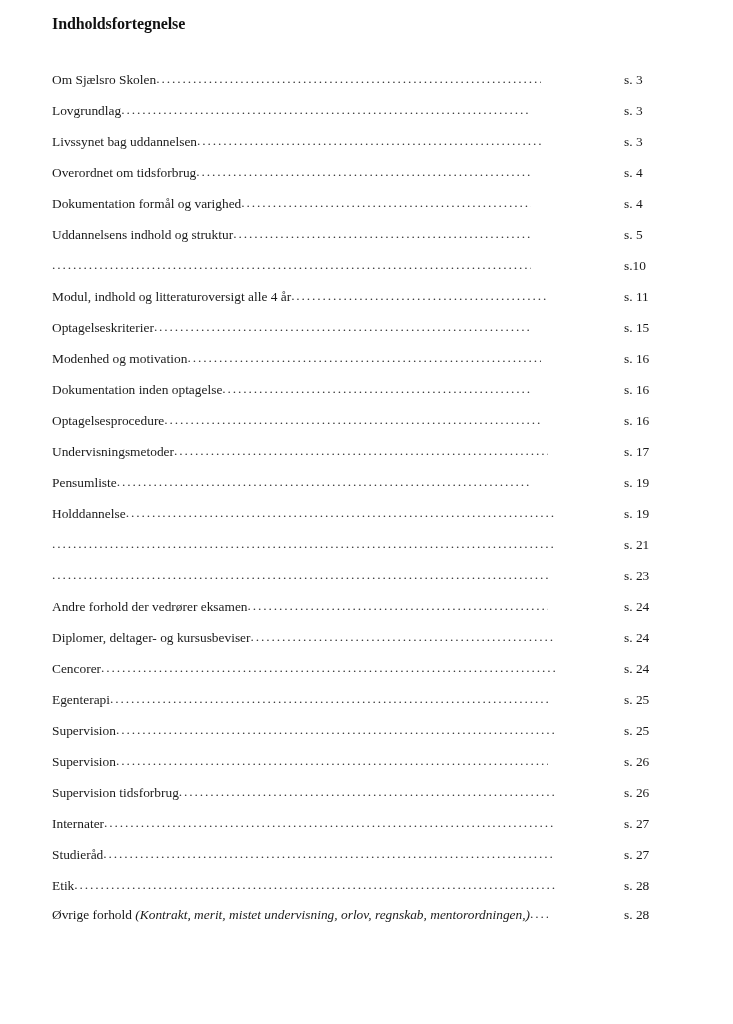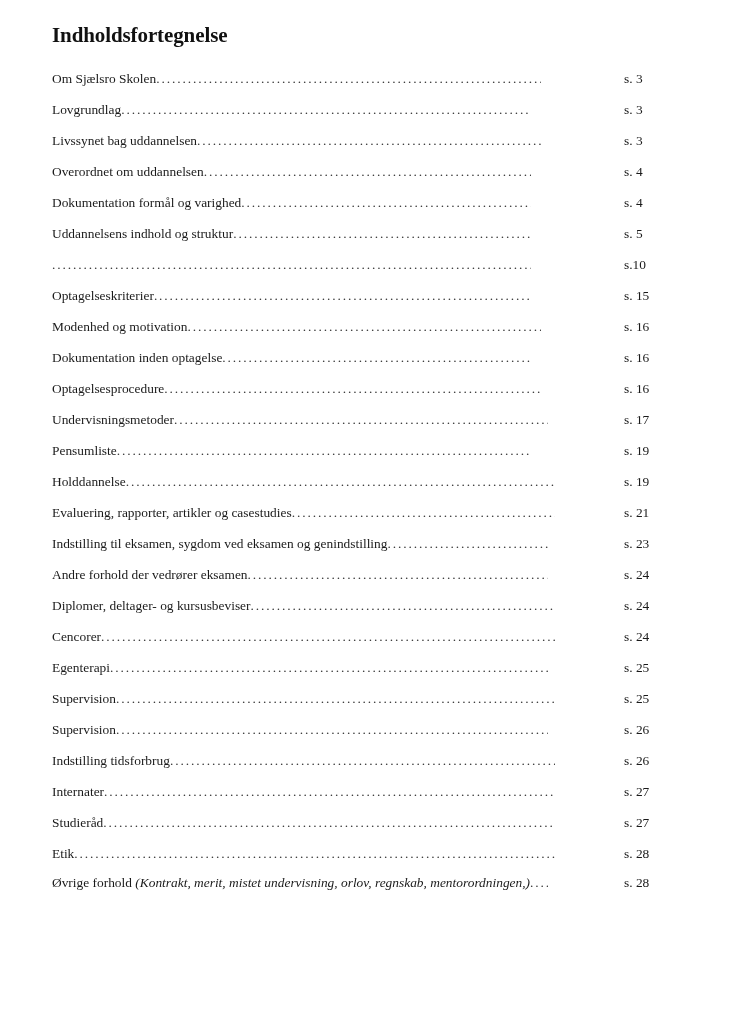--- a/index.html
+++ b/index.html
@@ -19,36 +19,36 @@
     width: 733px;
     height: 1024px;
     position: relative;
     background: #ffffff;
     box-sizing: border-box;
     padding: 0;
   }
   .doc-title {
     position: absolute;
     left: 52px;
-    top: 23px;
-    font-size: 21px;
+    top: 15px;
+    font-size: 16px;
     font-weight: bold;
     letter-spacing: -0.1px;
     color: #111111;
     white-space: nowrap;
   }
   .toc {
     position: absolute;
     left: 52px;
     top: 72px;
     width: 630px;
   }
   .toc-entry {
     display: flex;
-    align-items: center;
+    align-items: flex-end;
     width: 100%;
     font-size: 13.4px;
     line-height: 1;
     color: #1a1a1a;
     white-space: nowrap;
   }
   .toc-entry.gap-normal { margin-bottom: 17px; }
   .toc-entry.gap-tight  { margin-bottom: 15px; }
 
   .entry-title {
@@ -110,39 +110,44 @@
         <span class="entry-title">Lovgrundlag</span>
         <span class="leader stop-b"></span>
         <span class="entry-page">s. 3</span>
       </div>
       <div class="toc-entry gap-normal">
         <span class="entry-title">Livssynet bag uddannelsen</span>
         <span class="leader stop-a"></span>
         <span class="entry-page">s. 3</span>
       </div>
       <div class="toc-entry gap-normal">
-        <span class="entry-title">Overordnet om uddannelsen</span>
+        <span class="entry-title">Overordnet om tidsforbrug</span>
         <span class="leader stop-b"></span>
         <span class="entry-page">s. 4</span>
       </div>
       <div class="toc-entry gap-normal">
         <span class="entry-title">Dokumentation formål og varighed</span>
         <span class="leader stop-b"></span>
         <span class="entry-page">s. 4</span>
       </div>
       <div class="toc-entry gap-normal">
         <span class="entry-title">Uddannelsens indhold og struktur</span>
         <span class="leader stop-b"></span>
         <span class="entry-page">s. 5</span>
       </div>
       <div class="toc-entry gap-normal">
         <span class="leader stop-b"></span>
         <span class="entry-page">s.10</span>
       </div>
       <div class="toc-entry gap-normal">
+        <span class="entry-title">Modul, indhold og litteraturoversigt alle 4 år</span>
+        <span class="leader stop-c"></span>
+        <span class="entry-page">s. 11</span>
+      </div>
+      <div class="toc-entry gap-normal">
         <span class="entry-title">Optagelseskriterier</span>
         <span class="leader stop-b"></span>
         <span class="entry-page">s. 15</span>
       </div>
       <div class="toc-entry gap-normal">
         <span class="entry-title">Modenhed og motivation</span>
         <span class="leader stop-a"></span>
         <span class="entry-page">s. 16</span>
       </div>
       <div class="toc-entry gap-normal">
@@ -164,26 +169,24 @@
         <span class="entry-title">Pensumliste</span>
         <span class="leader stop-b"></span>
         <span class="entry-page">s. 19</span>
       </div>
       <div class="toc-entry gap-normal">
         <span class="entry-title">Holddannelse</span>
         <span class="leader stop-d"></span>
         <span class="entry-page">s. 19</span>
       </div>
       <div class="toc-entry gap-normal">
-        <span class="entry-title">Evaluering, rapporter, artikler og casestudies</span>
         <span class="leader stop-d"></span>
         <span class="entry-page">s. 21</span>
       </div>
       <div class="toc-entry gap-normal">
-        <span class="entry-title">Indstilling til eksamen, sygdom ved eksamen og genindstilling </span>
         <span class="leader stop-c"></span>
         <span class="entry-page">s. 23</span>
       </div>
       <div class="toc-entry gap-normal">
         <span class="entry-title">Andre forhold der vedrører eksamen</span>
         <span class="leader stop-c"></span>
         <span class="entry-page">s. 24</span>
       </div>
       <div class="toc-entry gap-normal">
         <span class="entry-title">Diplomer, deltager- og kursusbeviser</span>
@@ -204,21 +207,21 @@
         <span class="entry-title">Supervision</span>
         <span class="leader stop-d"></span>
         <span class="entry-page">s. 25</span>
       </div>
       <div class="toc-entry gap-normal">
         <span class="entry-title">Supervision</span>
         <span class="leader stop-c"></span>
         <span class="entry-page">s. 26</span>
       </div>
       <div class="toc-entry gap-normal">
-        <span class="entry-title">Indstilling tidsforbrug</span>
+        <span class="entry-title">Supervision tidsforbrug</span>
         <span class="leader stop-d"></span>
         <span class="entry-page">s. 26</span>
       </div>
       <div class="toc-entry gap-normal">
         <span class="entry-title">Internater</span>
         <span class="leader stop-d"></span>
         <span class="entry-page">s. 27</span>
       </div>
       <div class="toc-entry gap-normal">
         <span class="entry-title">Studieråd</span>

